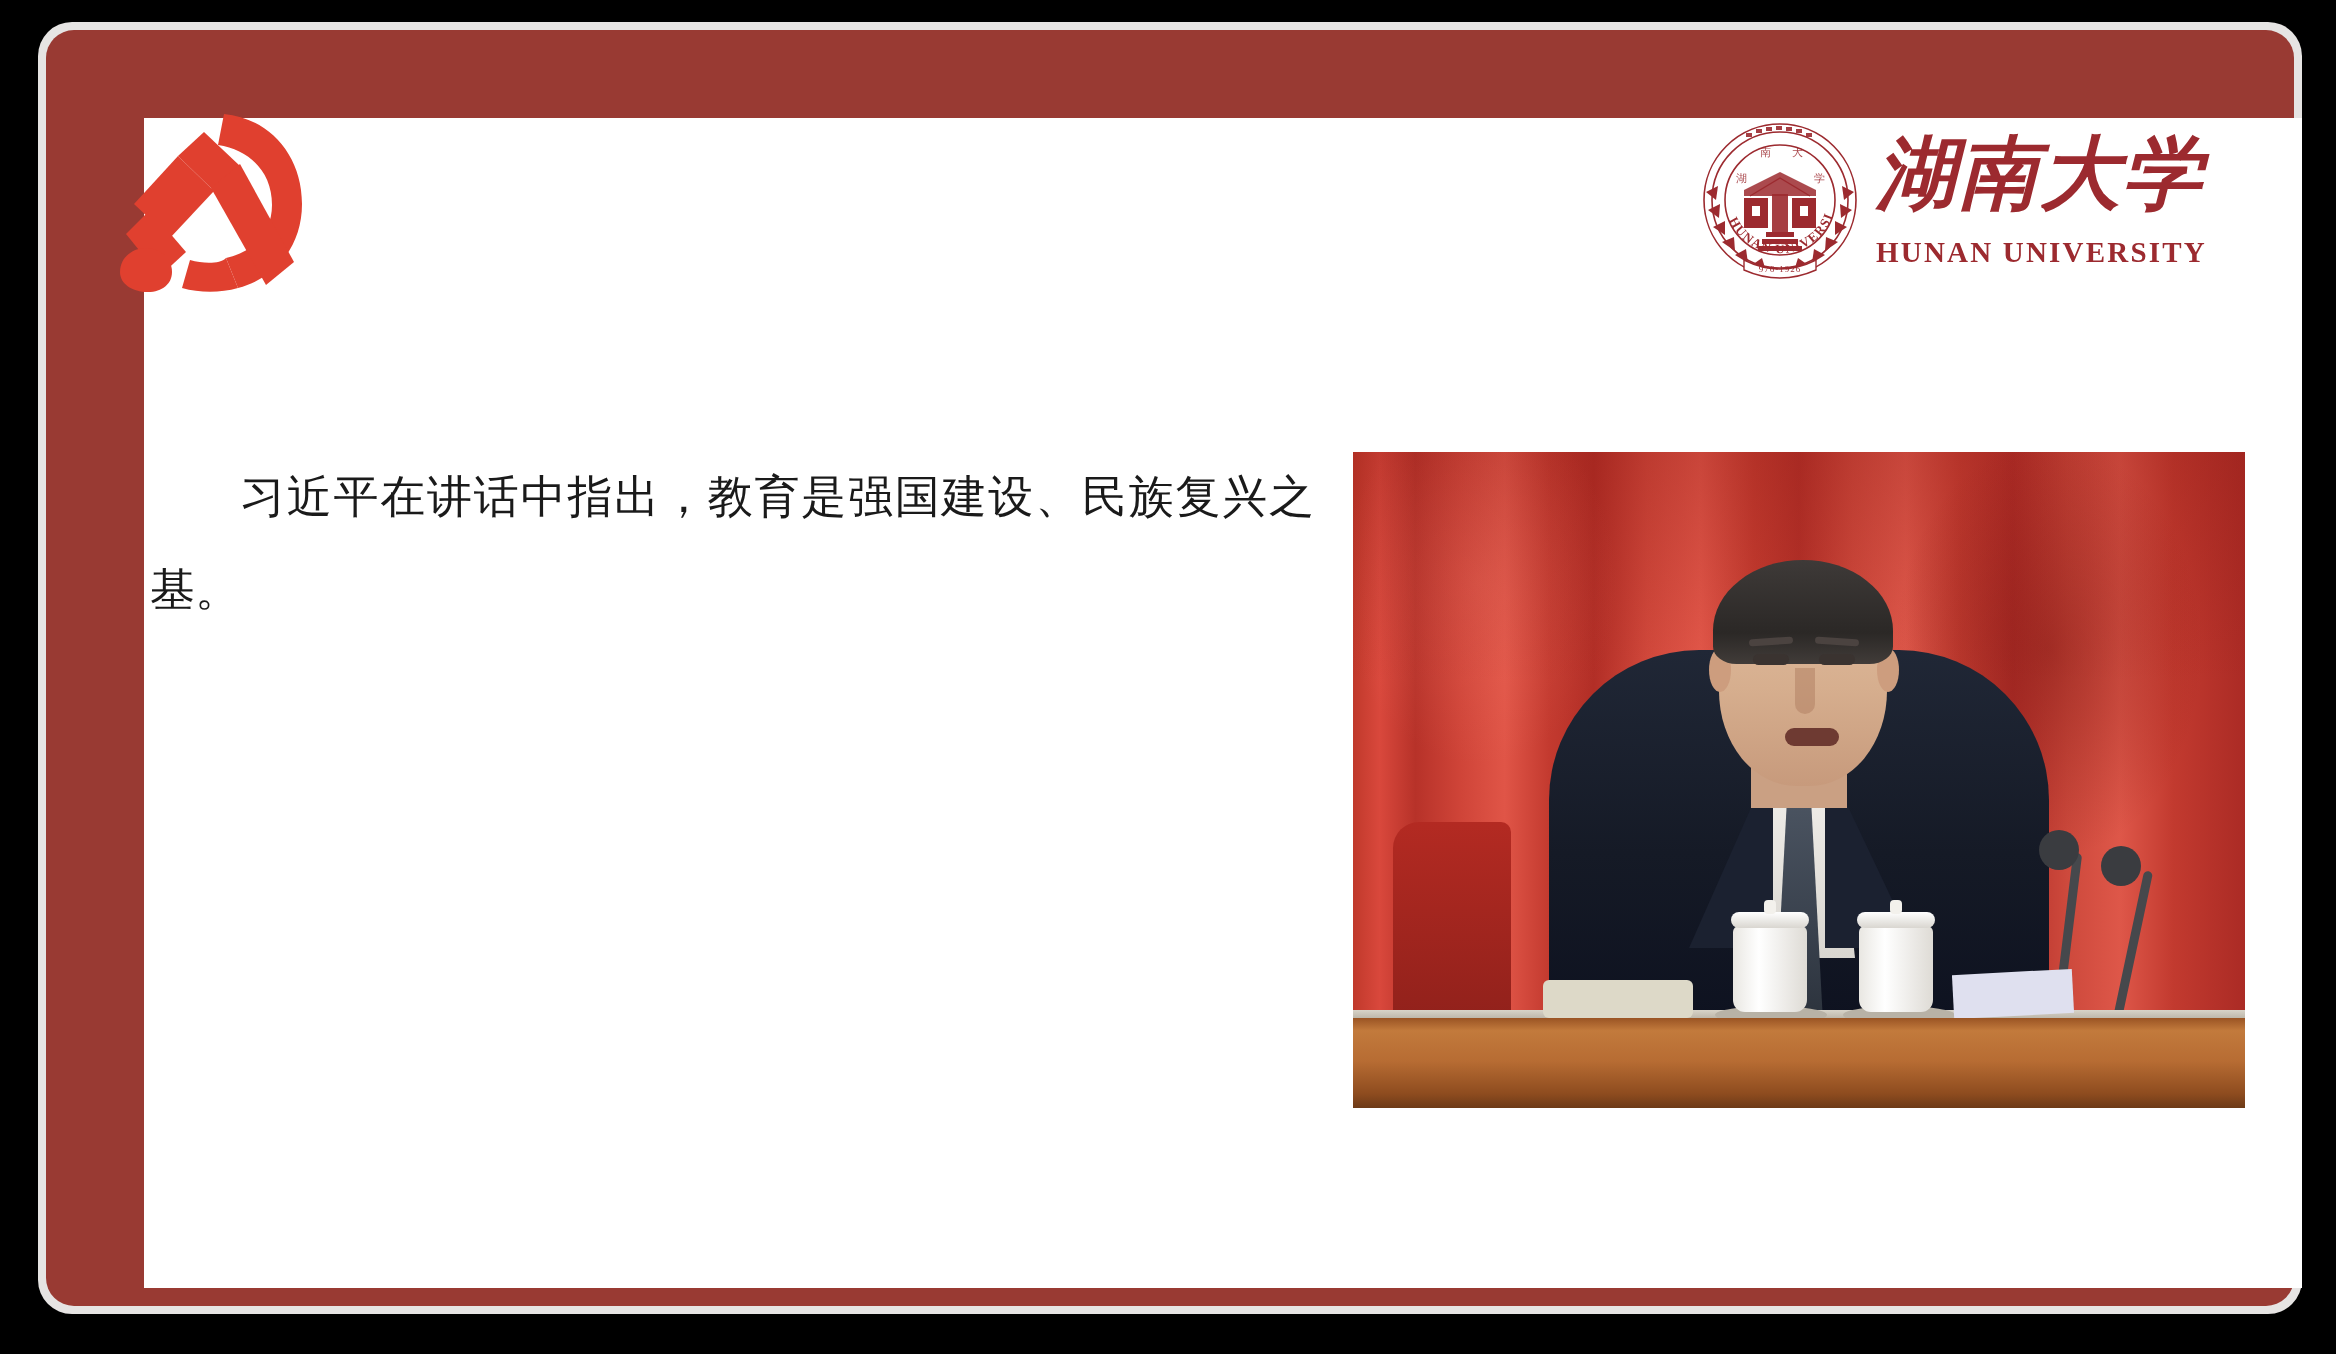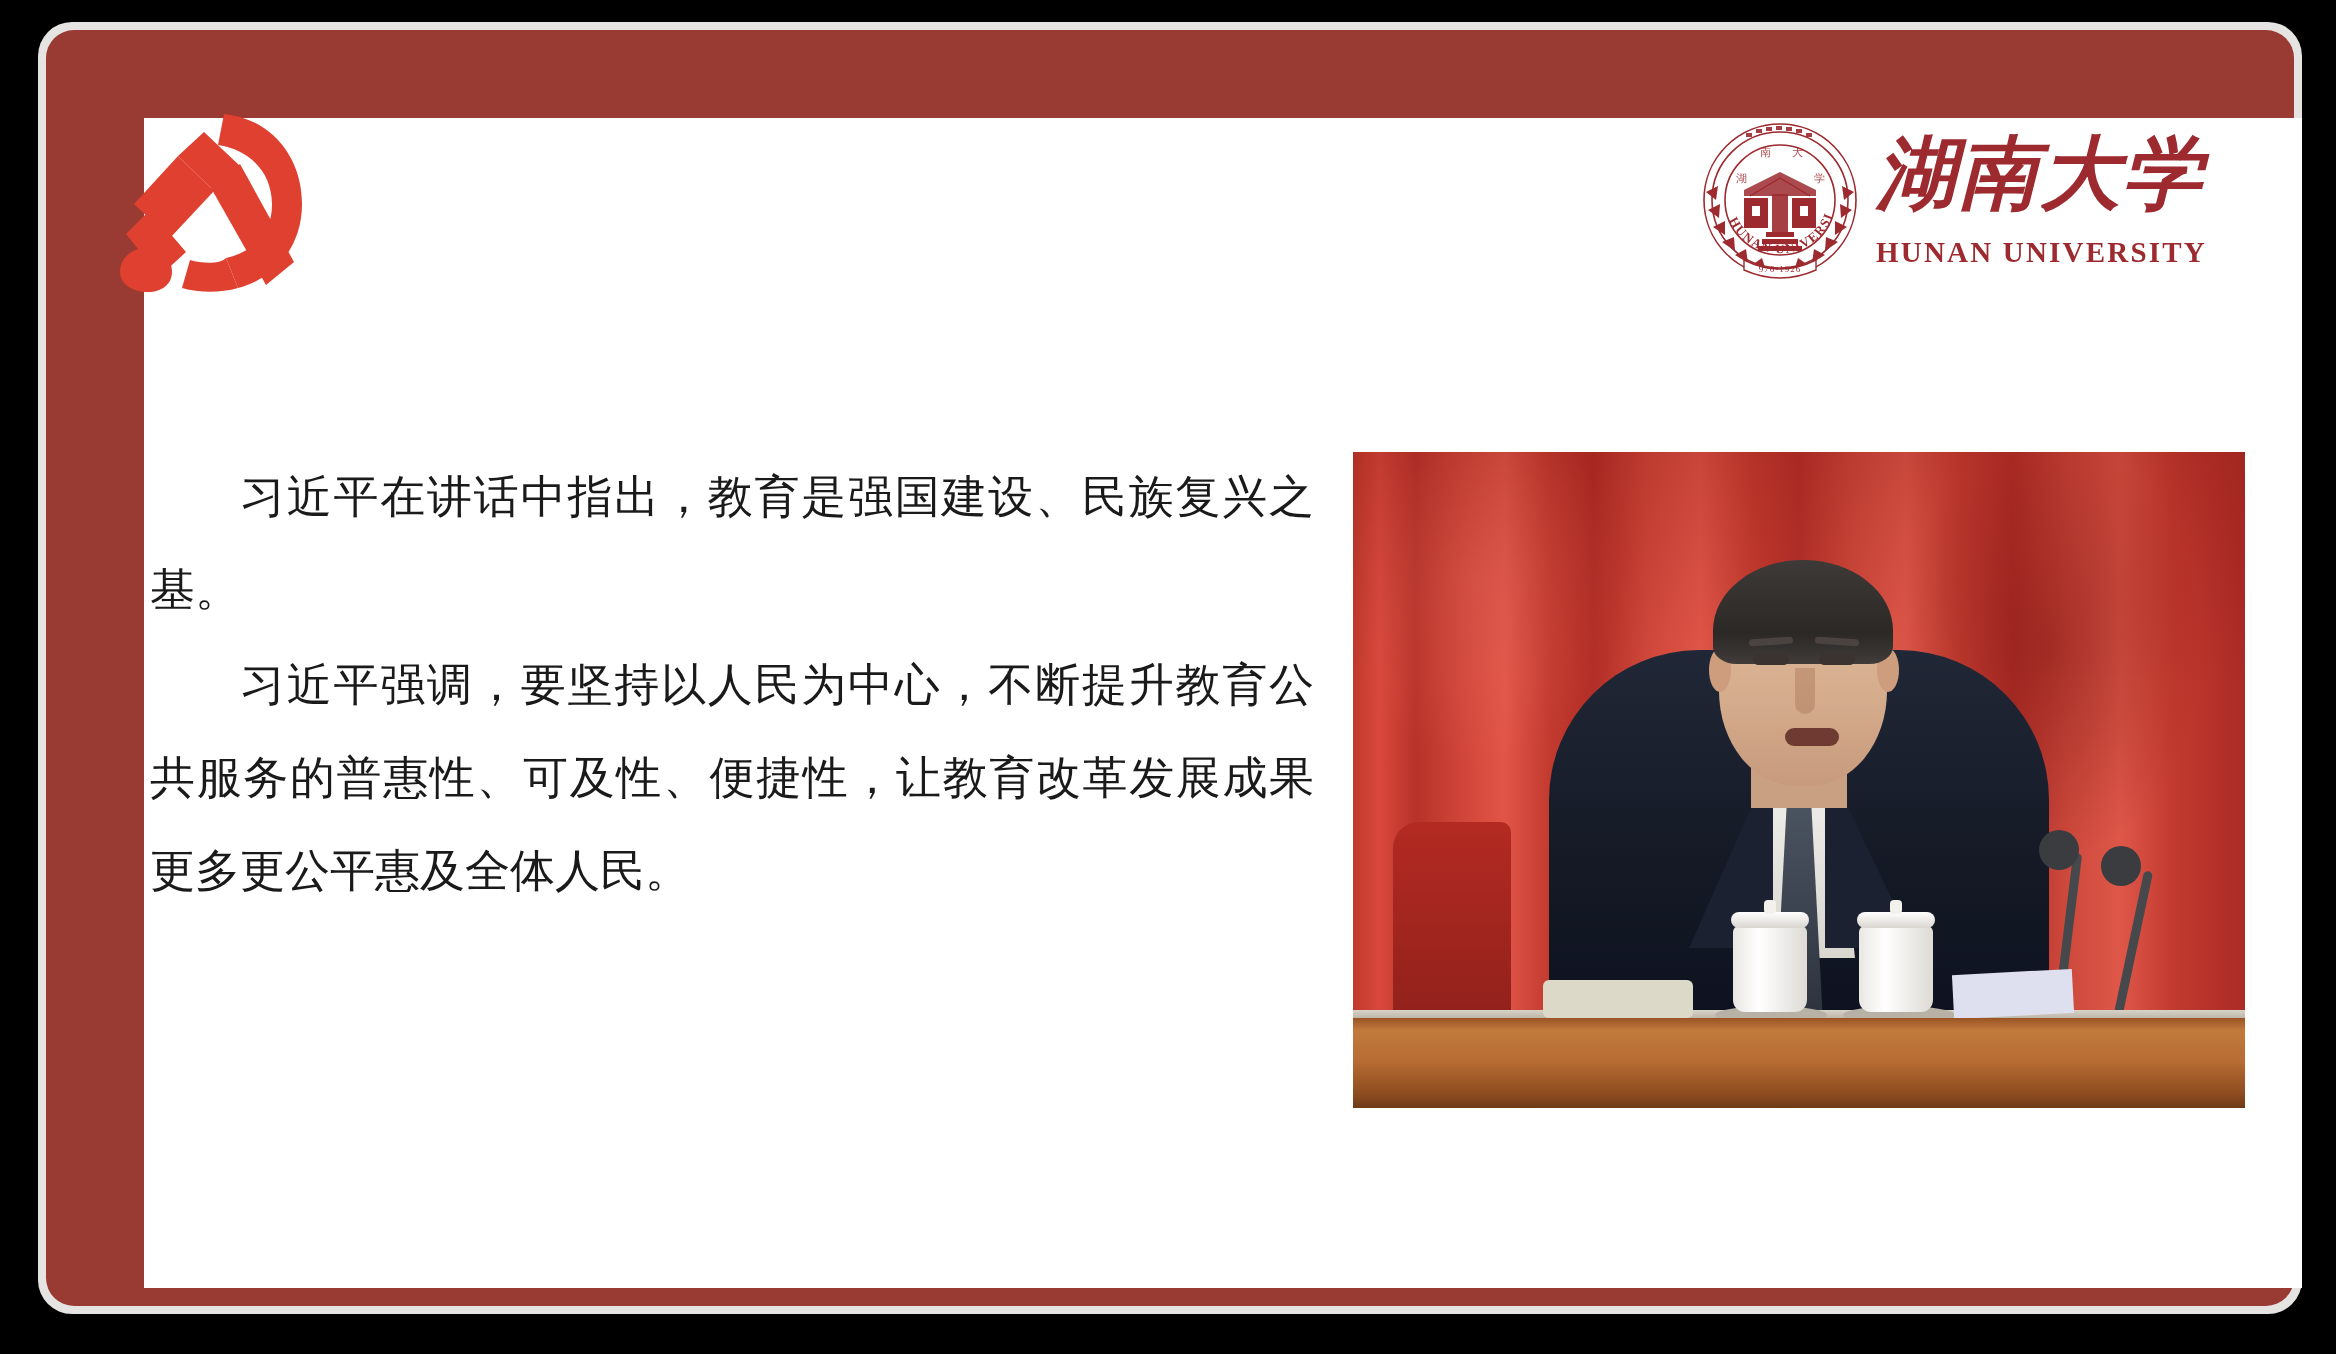--- a/index.html
+++ b/index.html
@@ -400,21 +400,20 @@
     </div>
 
     <div id="hnu-wordmark">
       <div id="hnu-cn-name">湖南大学</div>
       <div id="hnu-en-name">HUNAN UNIVERSITY</div>
     </div>
   </div>
 
   <div id="body-text">
     <p>习近平在讲话中指出，教育是强国建设、民族复兴之基。</p>
-    <p>习近平强调，要坚持以人民为中心，不断提升教育公共服务的普惠性、可及性、便捷性，让教育改革发展成果更多更公平惠及全体人民。</p>
   </div>
 
   <div id="speech-photo">
     <div class="ph-layer" id="ph-curtain"></div>
     <div class="ph-layer" id="ph-curtain-shade"></div>
 
     <div class="ph-layer" id="ph-chair"></div>
 
     <div class="ph-layer" id="ph-torso"></div>
     <div class="ph-layer" id="ph-shirt"></div>

